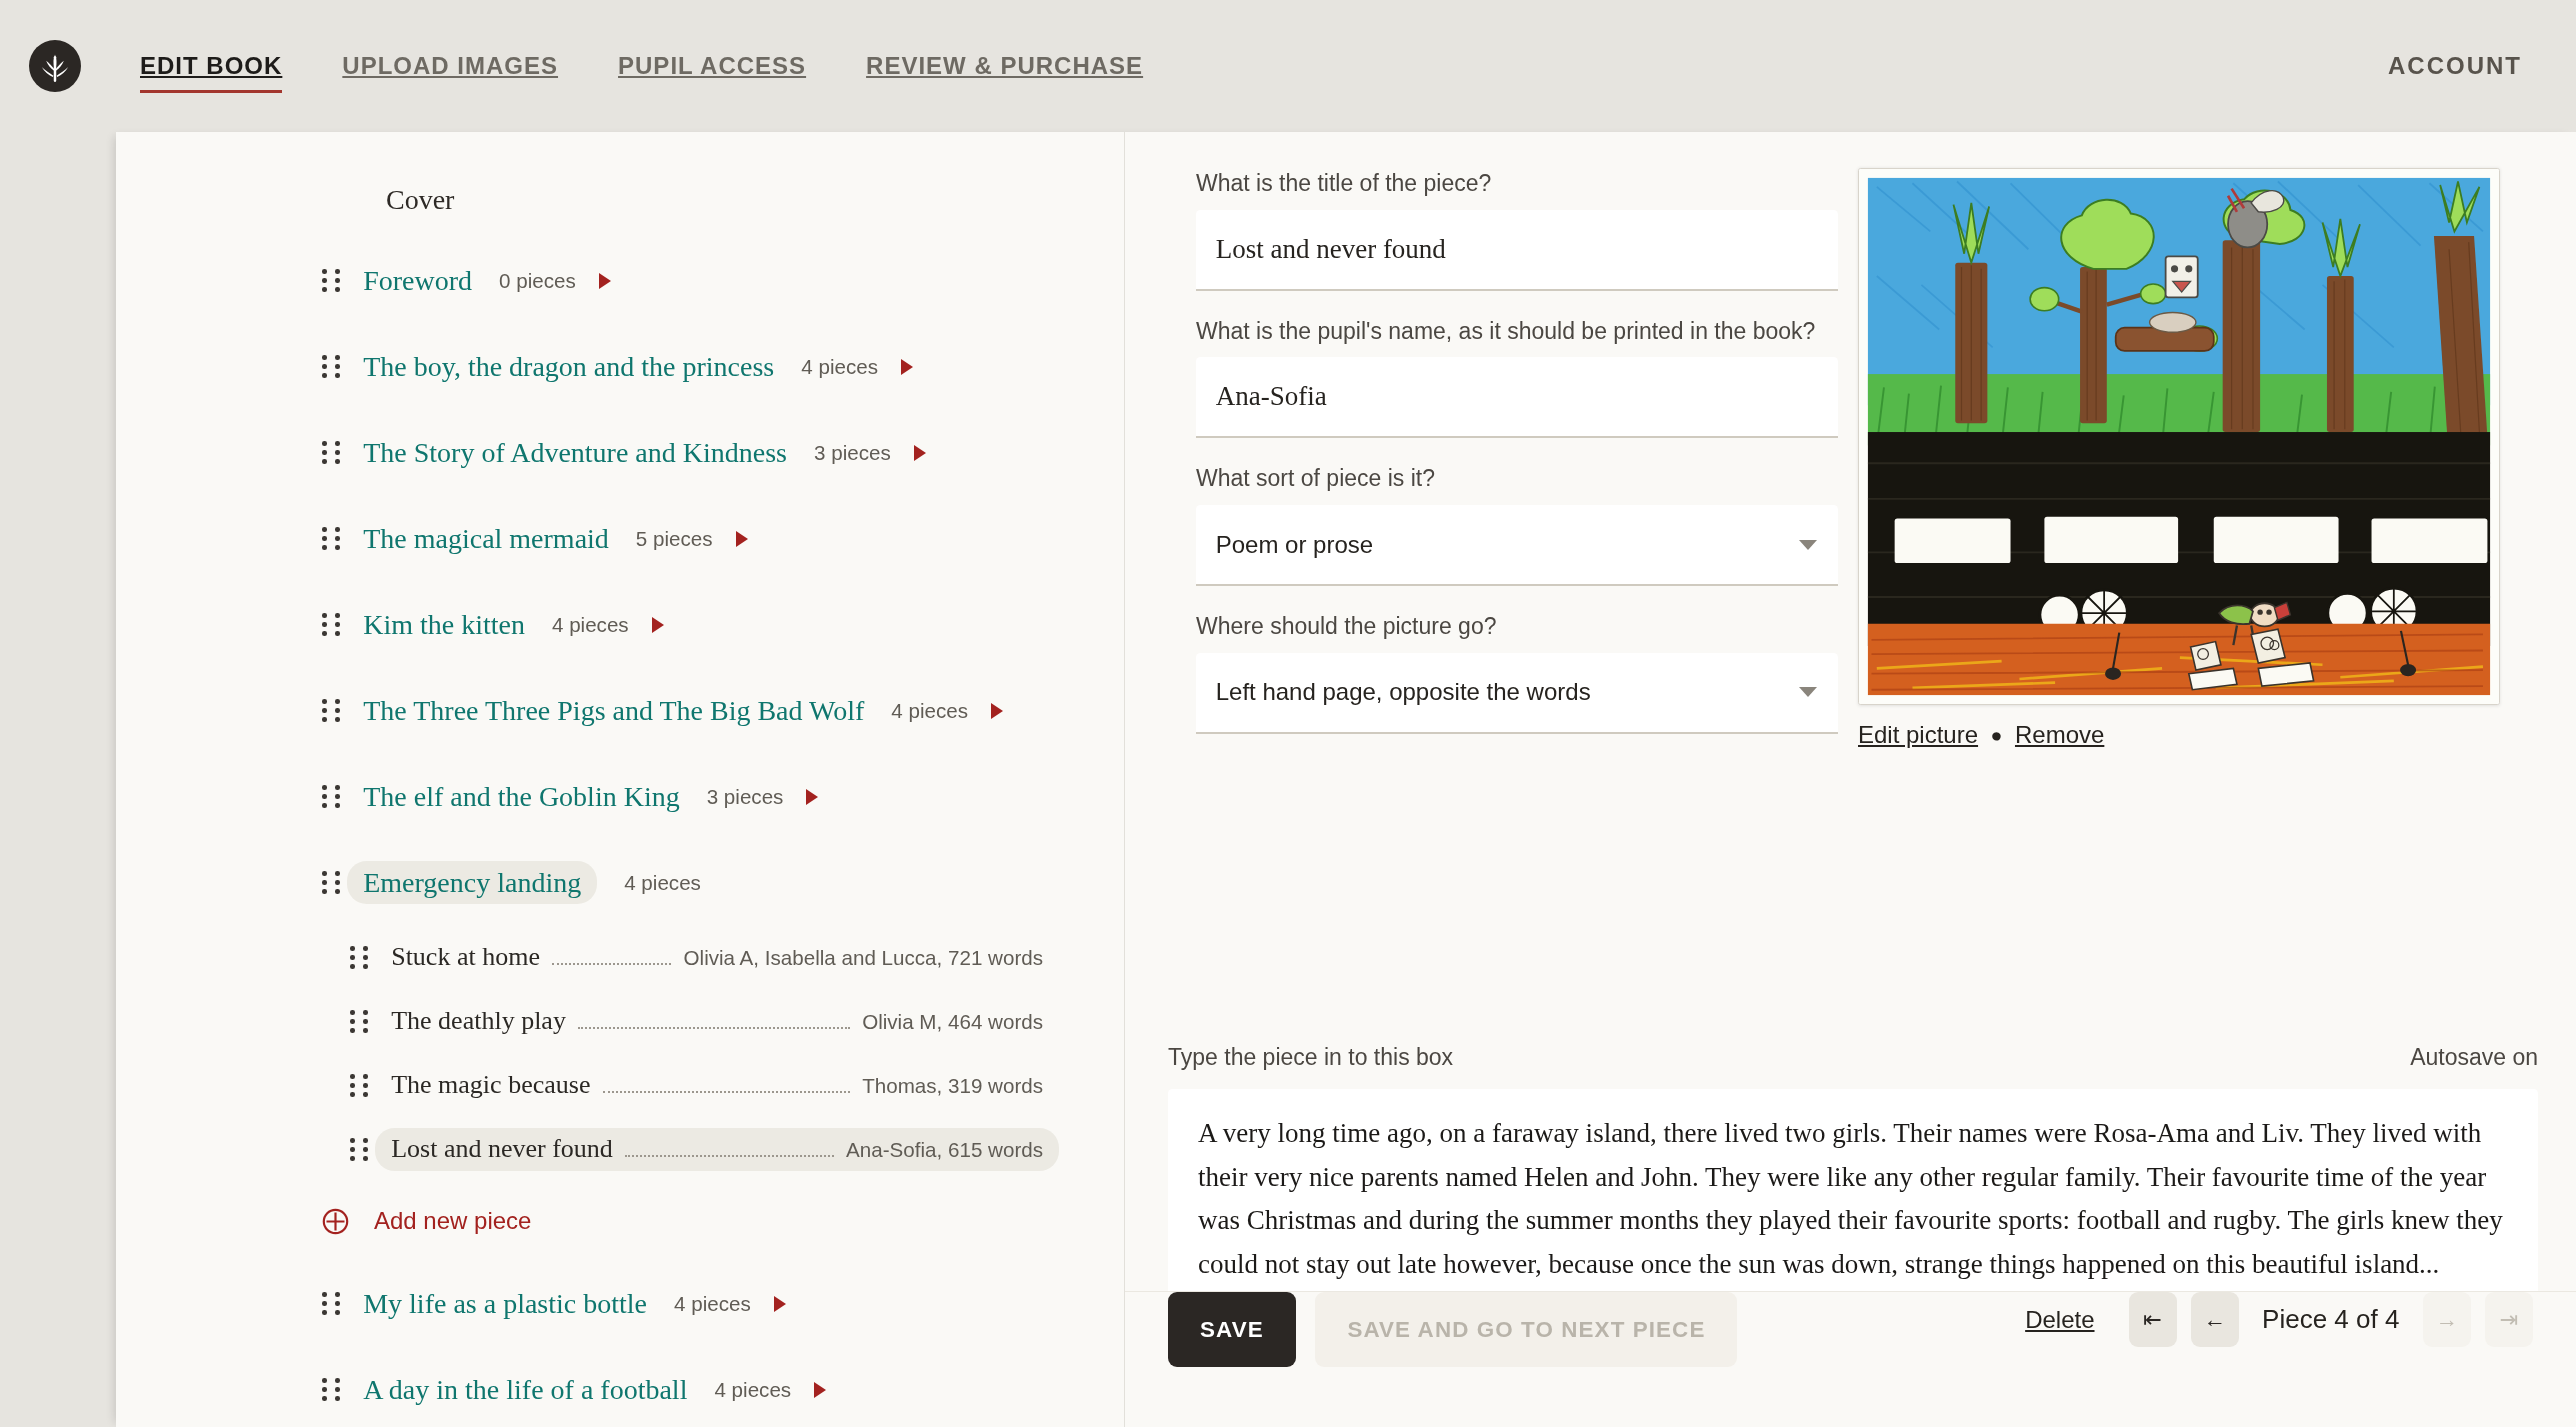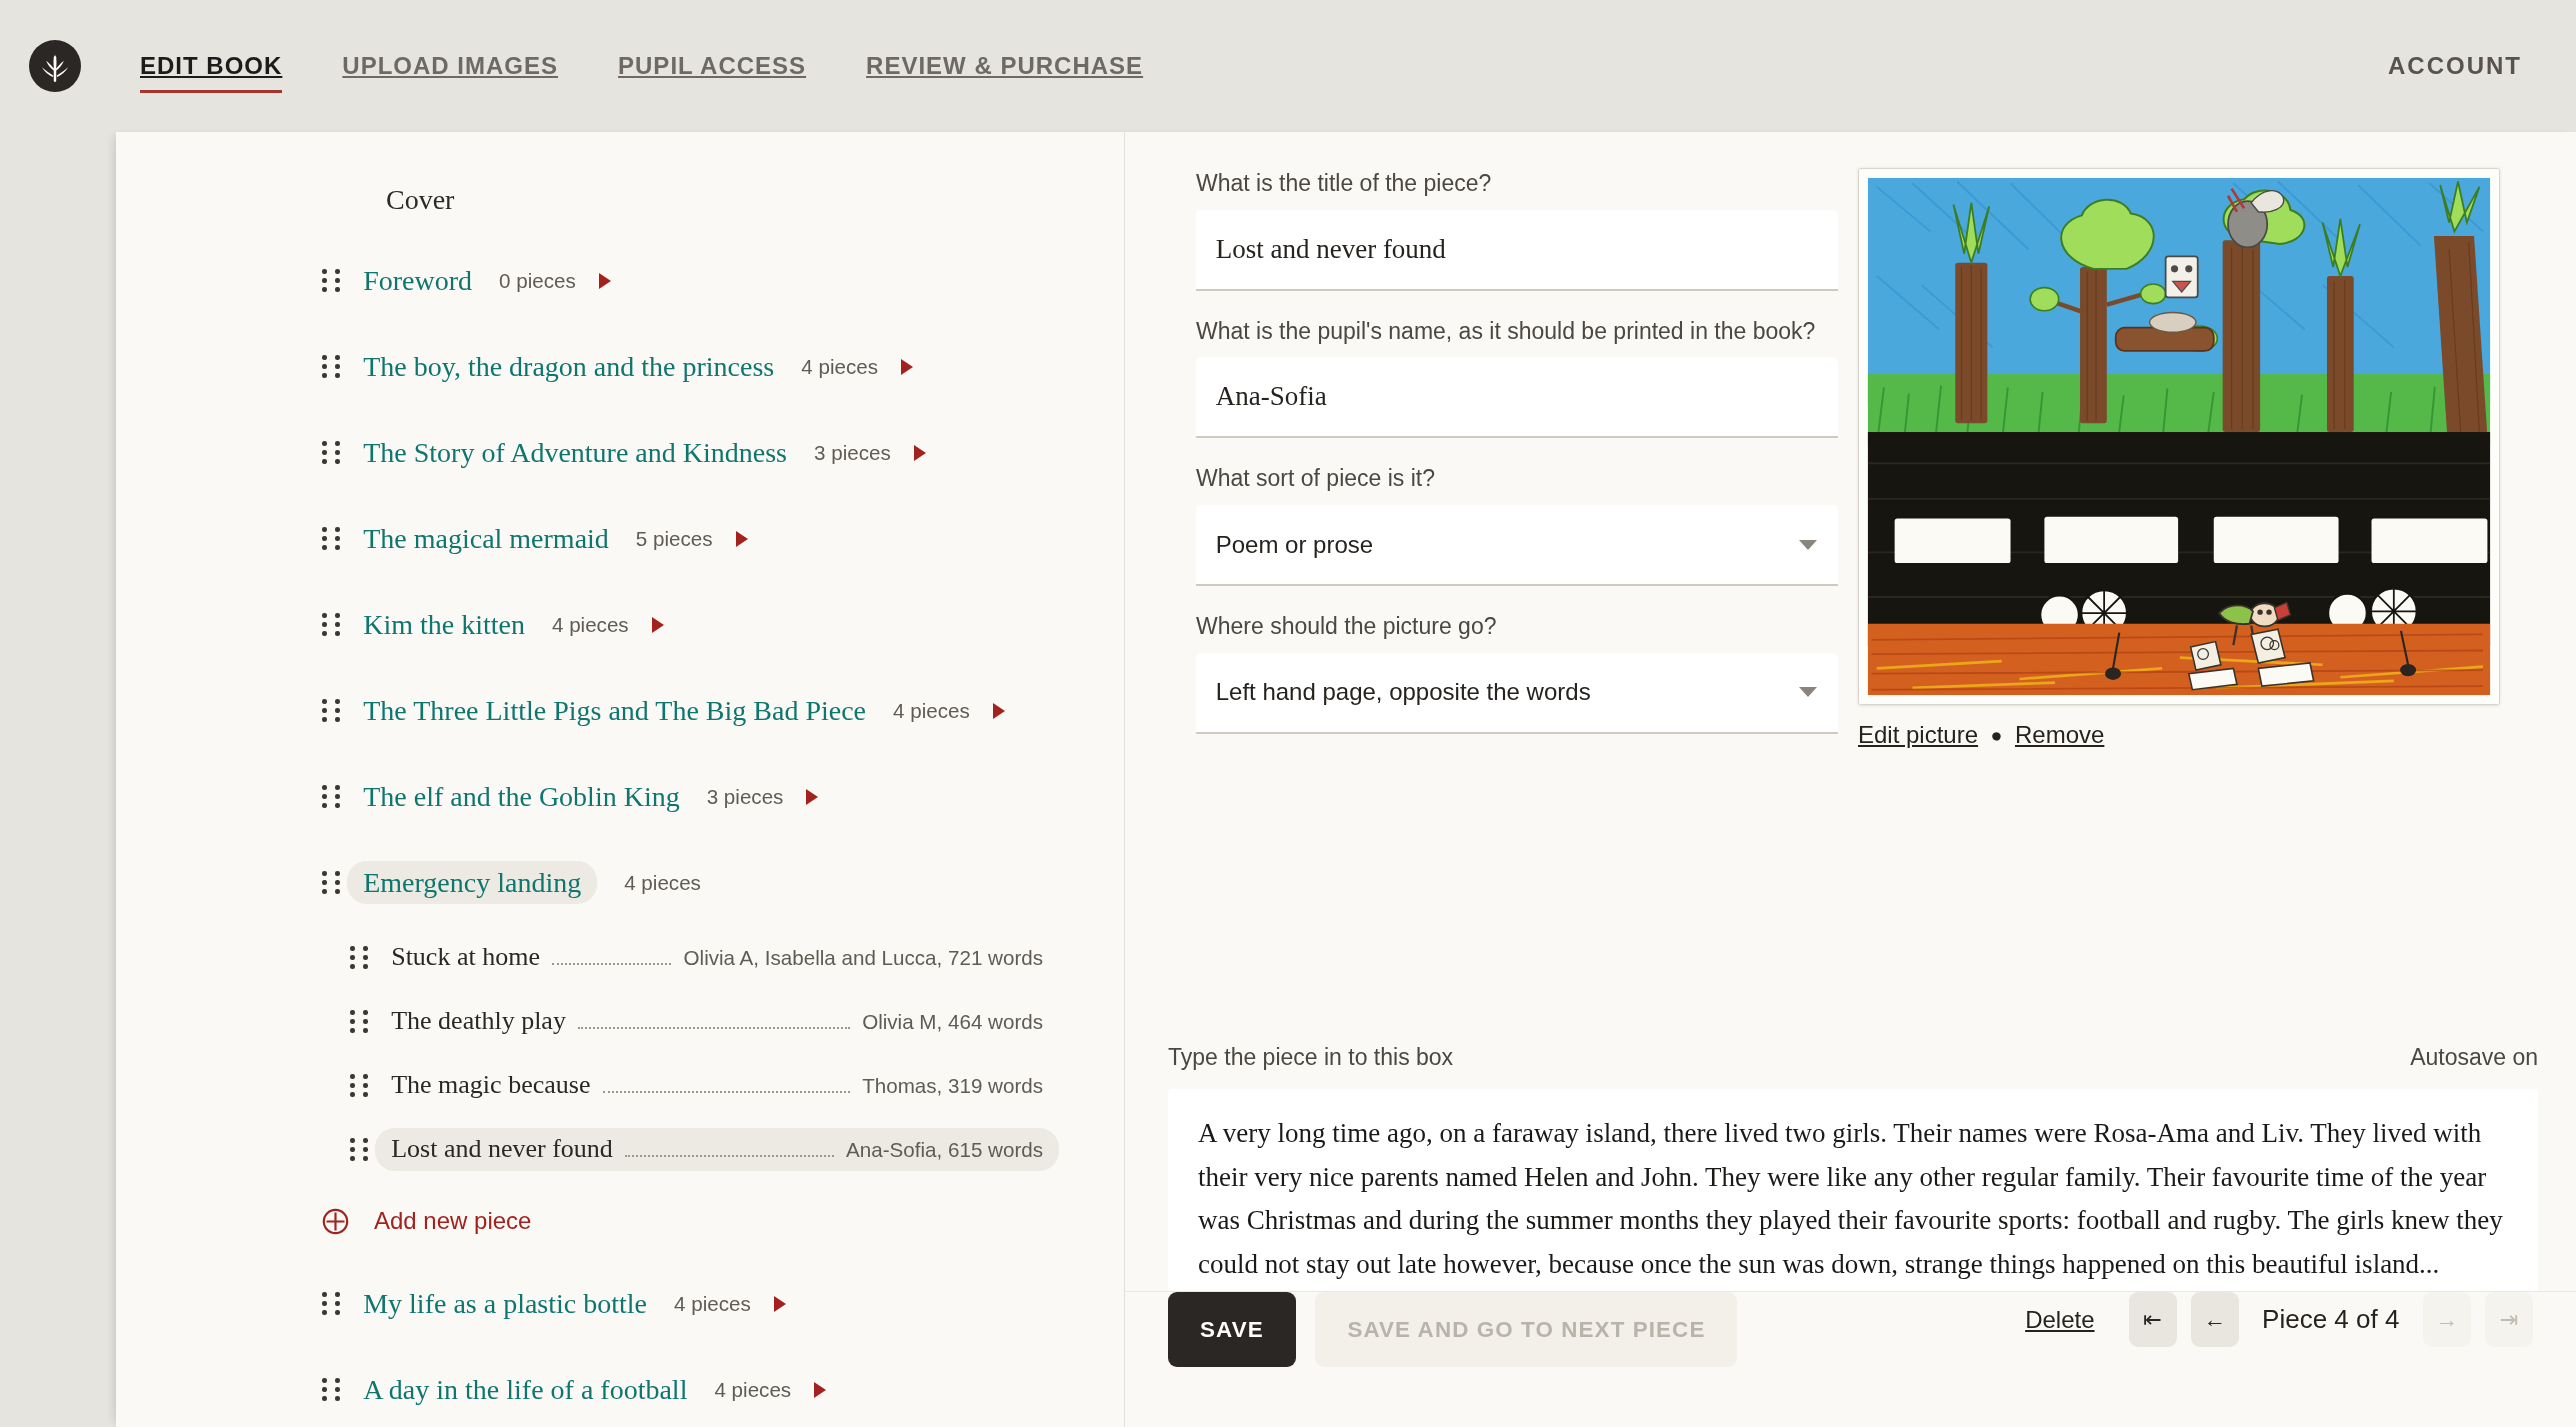--- a/index.html
+++ b/index.html
@@ -327,21 +327,21 @@
         </div>
         <div class="chapter-row">
           <div class="drag-handle">
             <i></i>
             <i></i>
             <i></i>
             <i></i>
             <i></i>
             <i></i>
           </div>
-          <span class="chapter-title">The Three Little Pigs and The Big Bad Piece</span>
+          <span class="chapter-title">The Three Three Pigs and The Big Bad Wolf</span>
           <span class="chapter-count">4 pieces</span>
           <span class="chev"></span>
         </div>
         <div class="chapter-row">
           <div class="drag-handle">
             <i></i>
             <i></i>
             <i></i>
             <i></i>
             <i></i>

